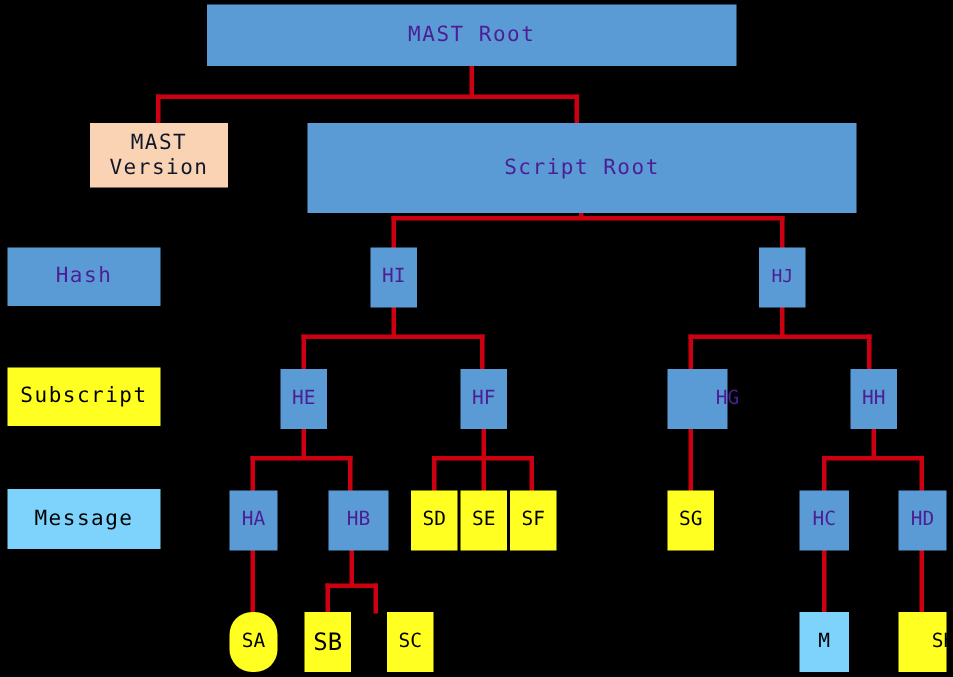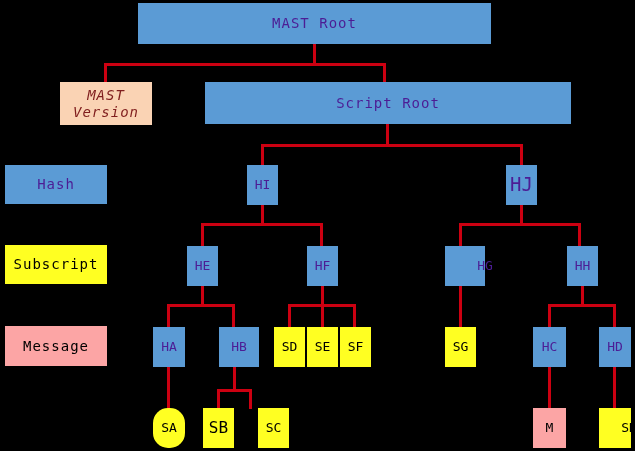--- a/index.html
+++ b/index.html
@@ -28,27 +28,26 @@
   }
   .node.hash {
     background: #5b9bd5;
     color: #4c1d95;
   }
   .node.subscript {
     background: #ffff22;
     color: #000000;
   }
   .node.message {
-    background: #fca5a5;
+    background: #7dd3fc;
     color: #000000;
   }
   .node.version {
     background: #fad3b4;
-    color: #7f1d1d;
-    font-style: italic;
+    color: #0f172a;
   }
   .edge {
     position: absolute;
     background: #cc0011;
     z-index: 1;
   }
   .legend-node {
     letter-spacing: 1px;
   }
 </style>
@@ -109,25 +108,25 @@
 
   <div class="node subscript legend-node" style="left:5px; top:245px; width:102px; height:39px; font-size:14px;">Subscript</div>
 
   <div class="node message legend-node" style="left:5px; top:326px; width:102px; height:40px; font-size:14px;">Message</div>
 
   <div class="node hash" style="left:138px; top:3px; width:353px; height:41px; font-size:14px; letter-spacing:1px;">MAST Root</div>
 
   <div class="node version" style="left:60px; top:82px; width:92px; height:43px; font-size:14px; letter-spacing:1px;">MAST
 Version</div>
 
-  <div class="node hash" style="left:205px; top:82px; width:366px; height:42px; font-size:14px; letter-spacing:1px;">Script Root</div>
+  <div class="node hash" style="left:205px; top:82px; width:366px; height:60px; font-size:14px; letter-spacing:1px;">Script Root</div>
 
   <div class="node hash" style="left:247px; top:165px; width:31px; height:40px; font-size:13px;">HI</div>
 
-  <div class="node hash" style="left:506px; top:165px; width:31px; height:40px; font-size:19px;">HJ</div>
+  <div class="node hash" style="left:506px; top:165px; width:31px; height:40px; font-size:12px;">HJ</div>
 
   <div class="node hash" style="left:187px; top:246px; width:31px; height:40px; font-size:13px;">HE</div>
 
   <div class="node hash" style="left:307px; top:246px; width:31px; height:40px; font-size:13px;">HF</div>
 
   <div class="node hash" style="left:445px; top:246px; width:31px; height:40px; font-size:13px;padding-left:40px;">HG</div>
 
   <div class="node hash" style="left:567px; top:246px; width:31px; height:40px; font-size:13px;">HH</div>
 
   <div class="node hash" style="left:153px; top:327px; width:32px; height:40px; font-size:13px;">HA</div>

